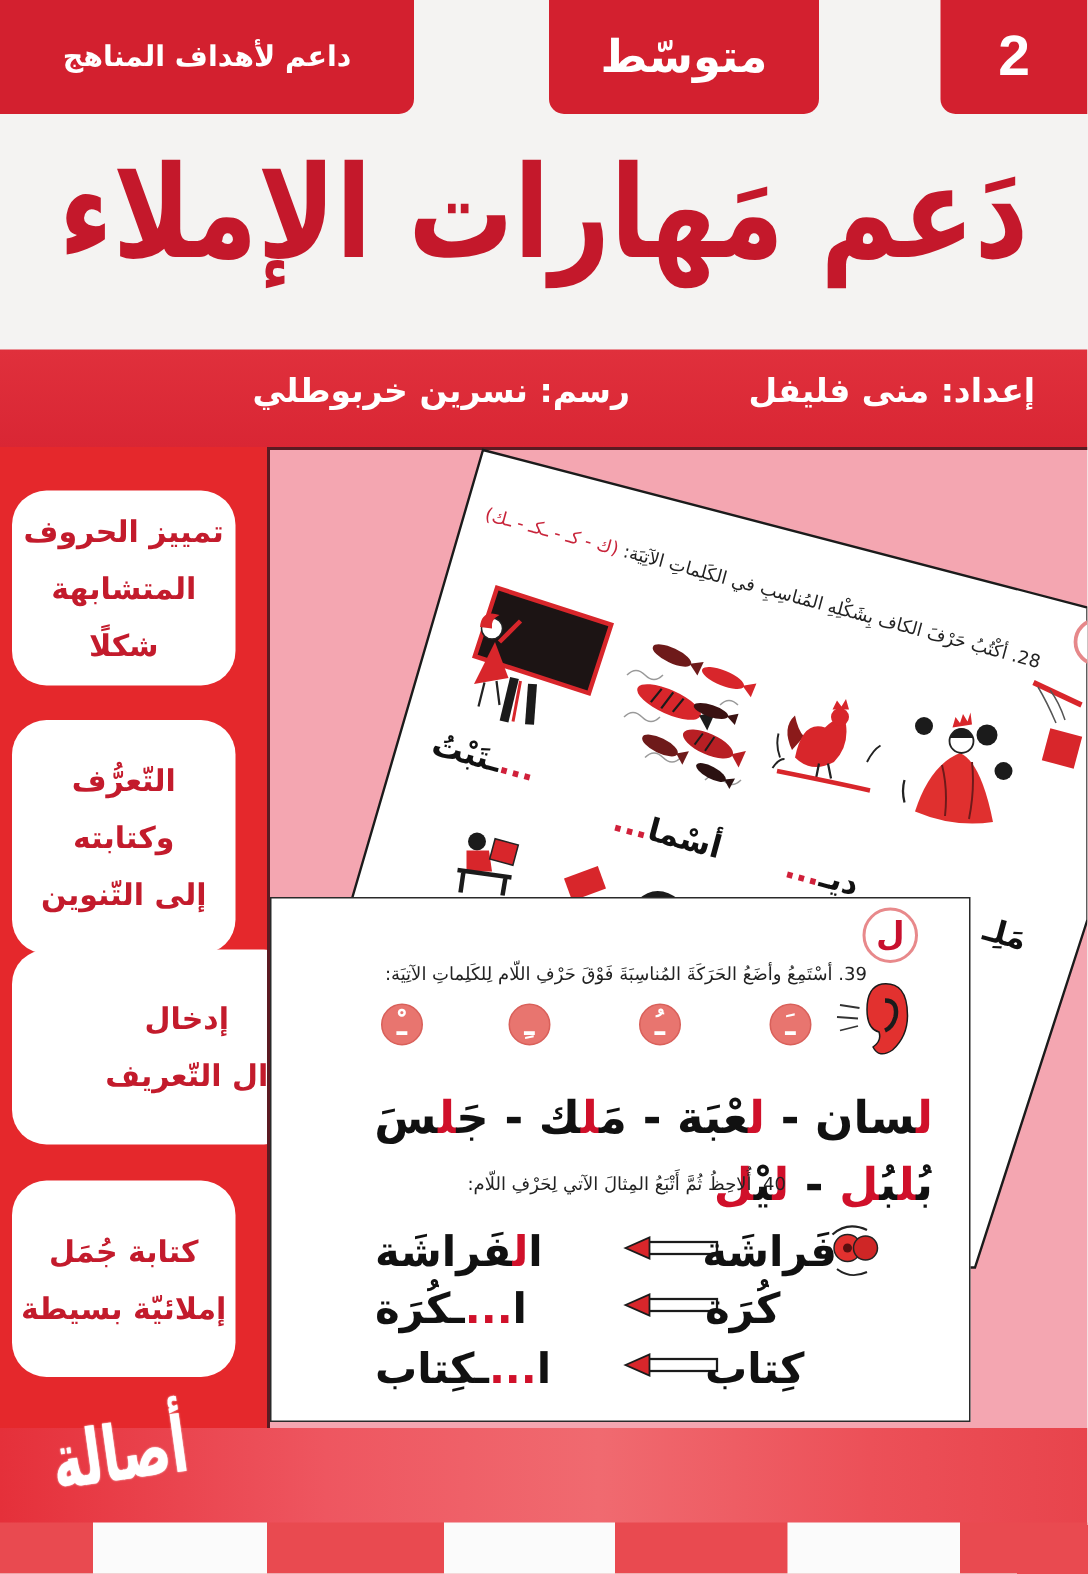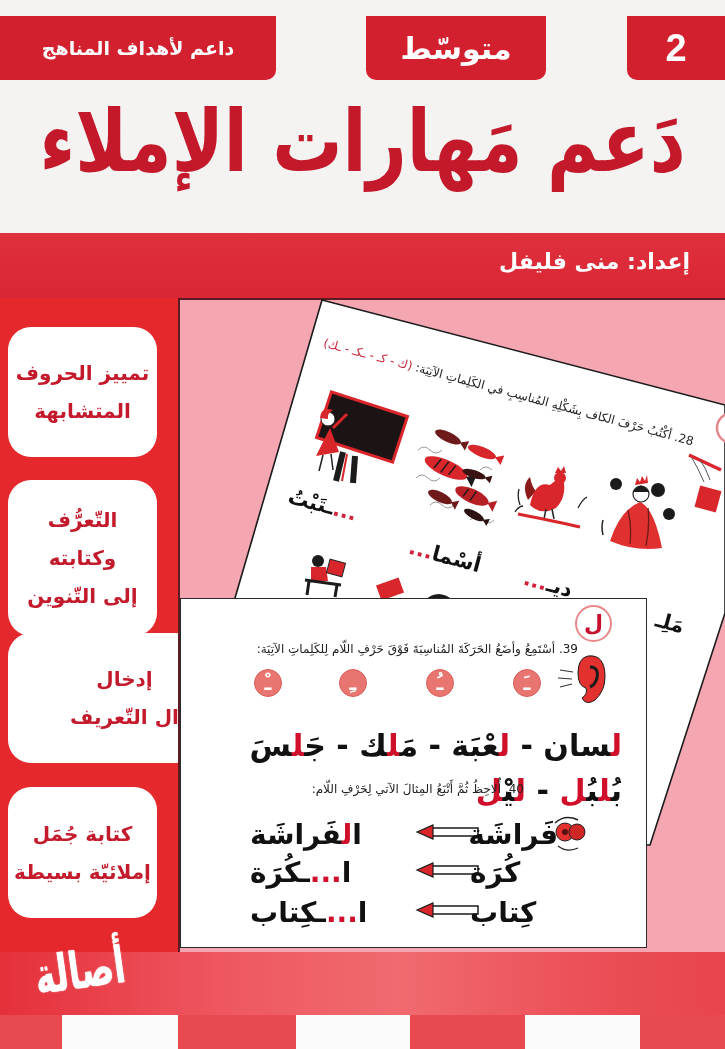--- a/index.html
+++ b/index.html
@@ -5,21 +5,21 @@
   html, body { margin: 0; padding: 0; }
   body {
     width: 725px; height: 1049px; position: relative; overflow: hidden;
     background: #f4f3f2;
     font-family: "DejaVu Sans", sans-serif;
   }
   .abs { position: absolute; }
 
   
   .tab {
-    position: absolute; top: 16px; height: 64px;
+    position: absolute; top: 0; height: 76px;
     background: #d3202f; color: #fff; font-weight: bold;
     display: flex; align-items: center; justify-content: center;
     direction: rtl; white-space: nowrap;
   }
   .tab-curriculum { left: 0; width: 276px; border-radius: 0 0 10px 0; font-size: 19px; }
   .tab-level { left: 366px; width: 180px; border-radius: 0 0 10px 10px; font-size: 30px; padding-bottom: 0; box-sizing: border-box; }
   .tab-number { left: 627px; width: 98px; border-radius: 0 0 0 10px; font-size: 38px; font-family: "Liberation Sans", sans-serif; }
 
   .title {
     position: absolute; top: 92px; left: 0; width: 725px;
@@ -128,27 +128,29 @@
   <span>متوسّط</span>
 </div>
 <div class="tab tab-number">
   <span>2</span>
 </div>
 
 <div class="title">دَعم مَهارات الإملاء</div>
 
 <div class="credits-band">
   <span class="credit credit-author">إعداد: منى فليفل</span>
+  <span class="credit credit-illustrator">رسم: نسرين خربوطلي</span>
 </div>
 
 <div class="left-col"></div>
 
 <div class="topic" style="top:327px;height:130px;">
   <div>تمييز الحروف</div>
   <div>المتشابهة</div>
+  <div>شكلًا</div>
 </div>
 <div class="topic" style="top:480px;height:156px;">
   <div>التّعرُّف</div>
   <div>وكتابته</div>
   <div>إلى التّنوين</div>
 </div>
 <div class="topic" style="top:633px;height:130px;padding-left:42px;">
   <div>إدخال</div>
   <div>ال التّعريف</div>
 </div>

